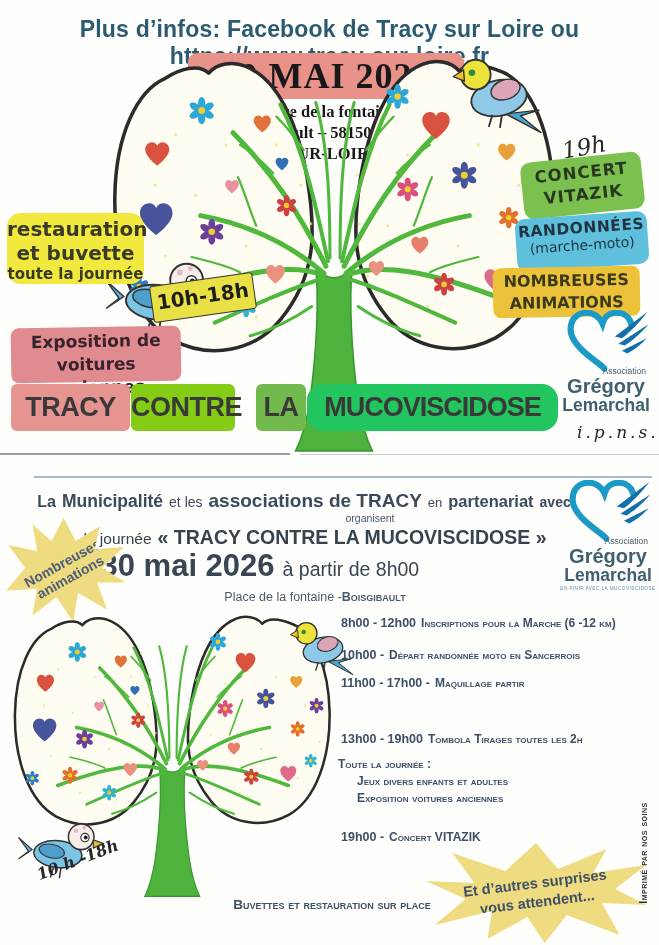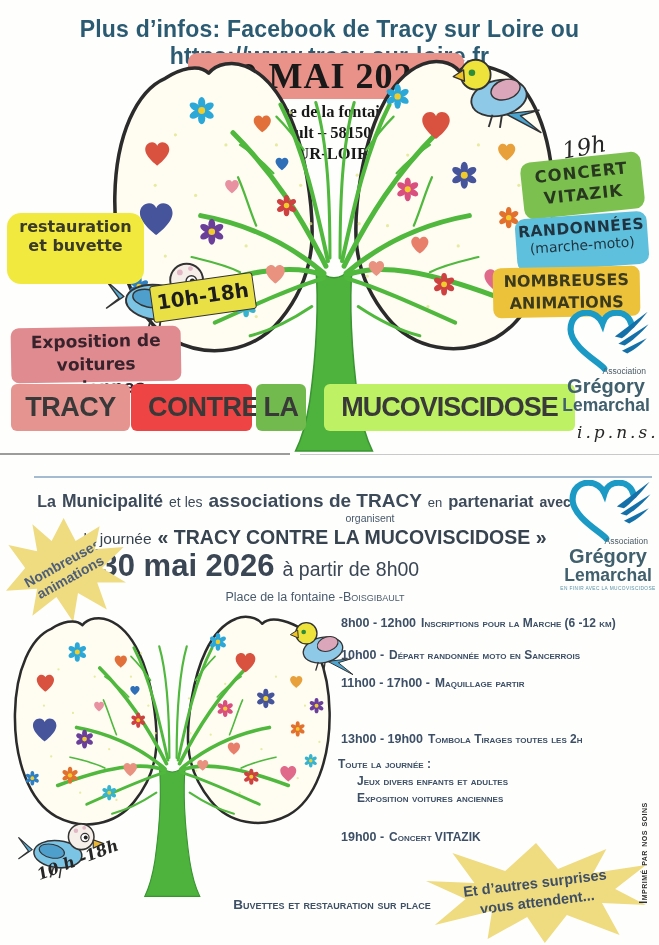--- a/index.html
+++ b/index.html
@@ -23,34 +23,34 @@
   .concert-box{left:522px;top:157px;width:121px;height:57px;background:#7cc04f;transform:rotate(-6deg);
                font-size:16.5px;color:#28381f;letter-spacing:1px;line-height:1.35;padding-top:5px;box-sizing:border-box;}
   .rando-box{left:516px;top:215px;width:132px;height:53px;background:#5fc0dd;transform:rotate(-4deg);
              color:#1f3440;padding-top:4px;box-sizing:border-box;}
   .rando-box .l1{font-size:15.5px;letter-spacing:.5px;}
   .rando-box .l2{font-size:14px;font-weight:normal;}
   .anim-box{left:493px;top:267px;width:147px;height:50px;background:#ecc23b;transform:rotate(-1deg);
             border-radius:8px;font-size:16px;color:#3c3a1c;line-height:1.35;padding-top:3px;box-sizing:border-box;}
   .resto-box{left:7px;top:213px;width:137px;height:71px;background:#f1e93d;border-radius:14px;
              color:#3a3a28;padding-top:4px;box-sizing:border-box;}
-  .resto-box .l1,.resto-box .l2{font-size:16px;line-height:1.2;}
+  .resto-box .l1,.resto-box .l2{font-size:20px;line-height:1.2;}
   .resto-box .l3{font-size:15px;line-height:1.3;}
   .bbird-top{left:103px;top:256px;width:118px;height:82px;}
   .hours-banner{left:151px;top:279px;width:102px;height:35px;background:#e9e046;border:1.5px solid #333;
                 border-radius:3px;transform:rotate(-8deg);font-size:20px;font-weight:bold;color:#1d1d1d;
                 line-height:33px;text-align:center;font-family:"DejaVu Sans",sans-serif;}
   .expo-box{left:11px;top:327px;width:170px;height:55px;background:#e08b90;border-radius:8px;transform:rotate(-1deg);
             font-size:17px;color:#38222c;line-height:1.35;padding-top:3px;box-sizing:border-box;}
   .tword{top:384px;height:47px;border-radius:6px;font-size:27px;font-weight:bold;line-height:47px;
          text-align:center;color:#393939;letter-spacing:-0.5px;}
   .tw1{left:11px;width:119px;background:#e59490;}
-  .tw2{left:131px;width:104px;background:#ef4444;padding-left:17px;}
+  .tw2{left:131px;width:104px;background:#84cc16;}
   .tw3{left:256px;width:50px;background:#72ba4e;}
-  .tw4{left:324px;width:251px;background:#bef264;letter-spacing:-1px;}
+  .tw4{left:307px;width:251px;background:#22c55e;letter-spacing:-1px;border-radius:16px;}
   .logo{width:100px;text-align:center;color:#41606e;}
   .logo-top{left:556px;top:310px;}
   .logo svg{display:block;margin:0 auto;}
   .logo .assoc{font-size:8.5px;margin-top:-6px;text-align:right;padding-right:10px;color:#4a5a66;}
   .logo .n1{font-size:20px;font-weight:bold;line-height:1.0;}
   .logo .n2{font-size:17.5px;font-weight:bold;line-height:1.05;}
   .logo .tag{font-size:4.8px;letter-spacing:.4px;color:#5b93a8;text-transform:uppercase;margin-top:2px;}
   .ipns{left:577px;top:422px;font-size:17px;letter-spacing:3px;}
 
   
@@ -68,21 +68,21 @@
   .seg-avec{font-size:14px;font-weight:bold;}
   .organisent{left:90px;top:512px;width:560px;text-align:center;font-size:10.5px;color:#47586a;}
   .journee{left:30px;top:526px;width:570px;text-align:center;color:#37434f;}
   .journee .pre{font-size:15.5px;margin-right:6px;}
   .journee .tt{font-size:19.5px;font-weight:bold;}
   .dateline{left:30px;top:548px;width:570px;text-align:left;color:#3a4654;}
   .dateline .d1{font-size:20px;margin-right:6px;}
   .dateline .d2{font-size:31px;font-weight:bold;margin-right:8px;}
   .dateline .d3{font-size:19.5px;}
   .placeline{left:30px;top:590px;width:570px;text-align:center;font-size:12.5px;color:#4a5b6e;}
-  .placeline .pn{font-variant:small-caps;font-weight:400;margin-left:0;text-align:center;}
+  .placeline .pn{font-variant:small-caps;font-weight:700;margin-left:0;text-align:center;}
   .star{background:#efdb80;display:flex;align-items:center;justify-content:center;}
   .star-anim{left:6px;top:518px;width:120px;height:104px;
     clip-path:polygon(48% 0%,58% 22%,78% 8%,74% 30%,98% 28%,80% 48%,100% 62%,76% 62%,84% 88%,60% 72%,56% 100%,42% 76%,22% 94%,26% 68%,0% 70%,16% 48%,2% 26%,26% 32%,22% 6%,38% 22%);}
   .star-anim .txt{transform:rotate(-29deg);font-size:14px;font-weight:bold;color:#4d5e7a;text-align:center;line-height:1.15;}
   .logo-bottom{left:558px;top:480px;}
   .tree-bottom{left:6px;top:610px;width:334px;height:290px;}
   .ybird-bottom{left:286px;top:620px;width:74px;height:60px;}
   .bbird-bottom{left:16px;top:818px;width:92px;height:64px;}
   .hours-note{left:34px;top:846px;width:110px;transform:rotate(-21deg);font-size:16px;font-weight:bold;}
   .sched{font-size:12px;color:#3d4f66;white-space:nowrap;}
@@ -240,20 +240,21 @@
     <div class="l1">RANDONNÉES</div>
     <div class="l2">(marche-moto)</div>
   </div>
   <div class="abs box anim-box">
     <div>NOMBREUSES</div>
     <div>ANIMATIONS</div>
   </div>
   <div class="abs box resto-box">
     <div class="l1">restauration</div>
     <div class="l2">et buvette</div>
+    <div class="l3">toute la journée</div>
   </div>
   <div class="abs hours-banner">10h-18h</div>
   <div class="abs box expo-box">
     <div>Exposition de voitures</div>
     <div>anciennes</div>
   </div>
 
   <div class="abs tword tw1">TRACY</div>
   <div class="abs tword tw2">CONTRE</div>
   <div class="abs tword tw3">LA</div>

